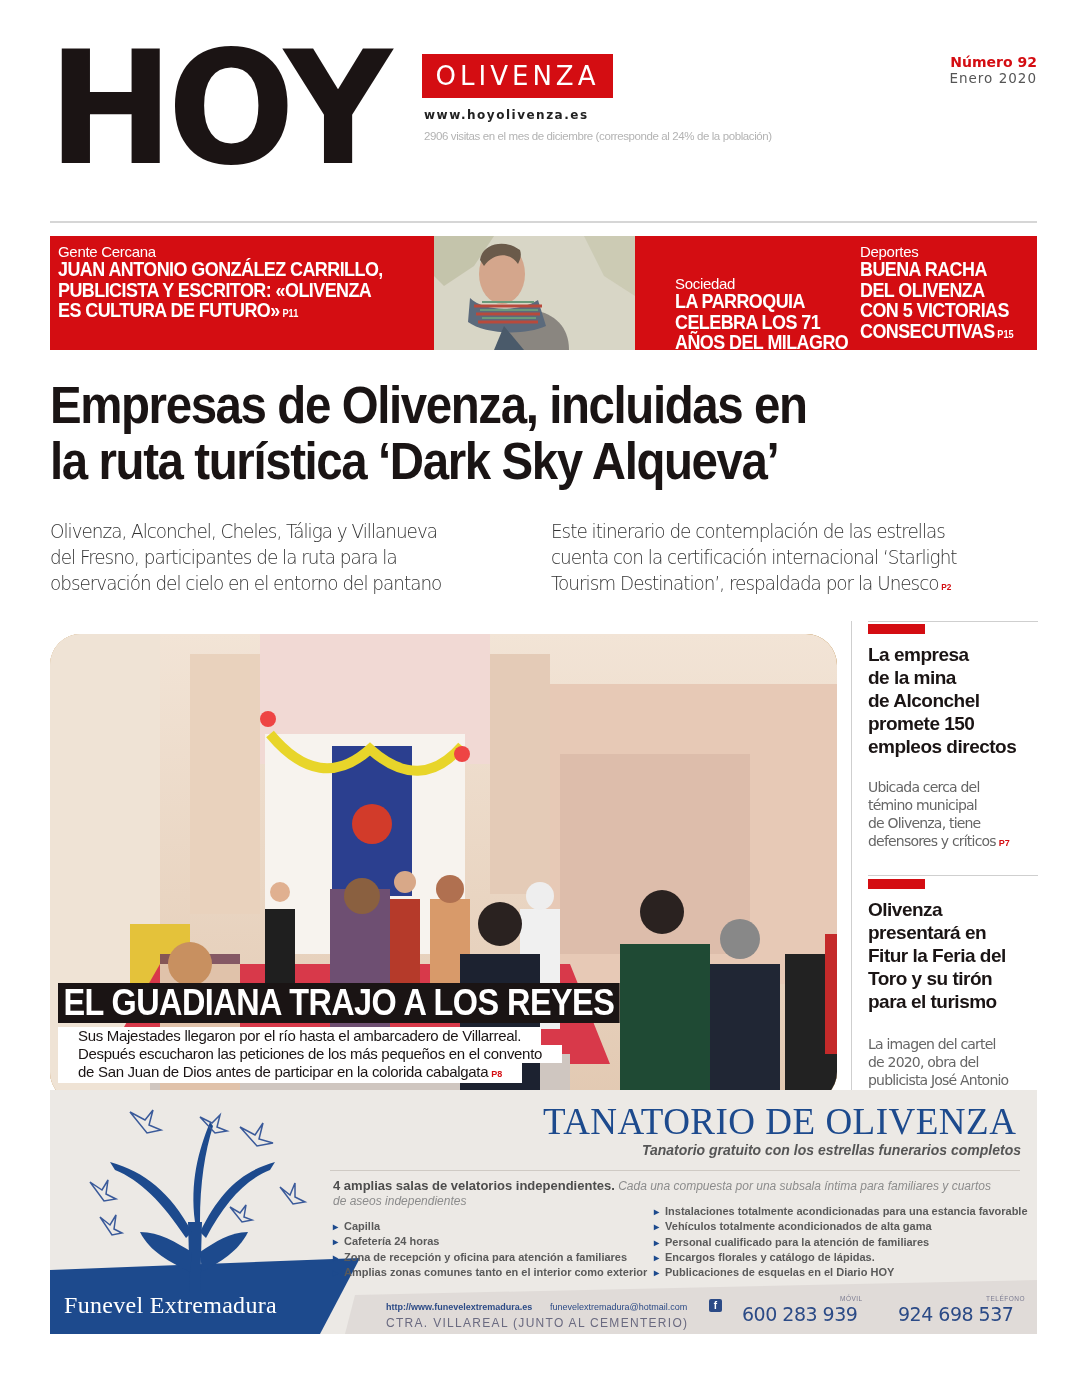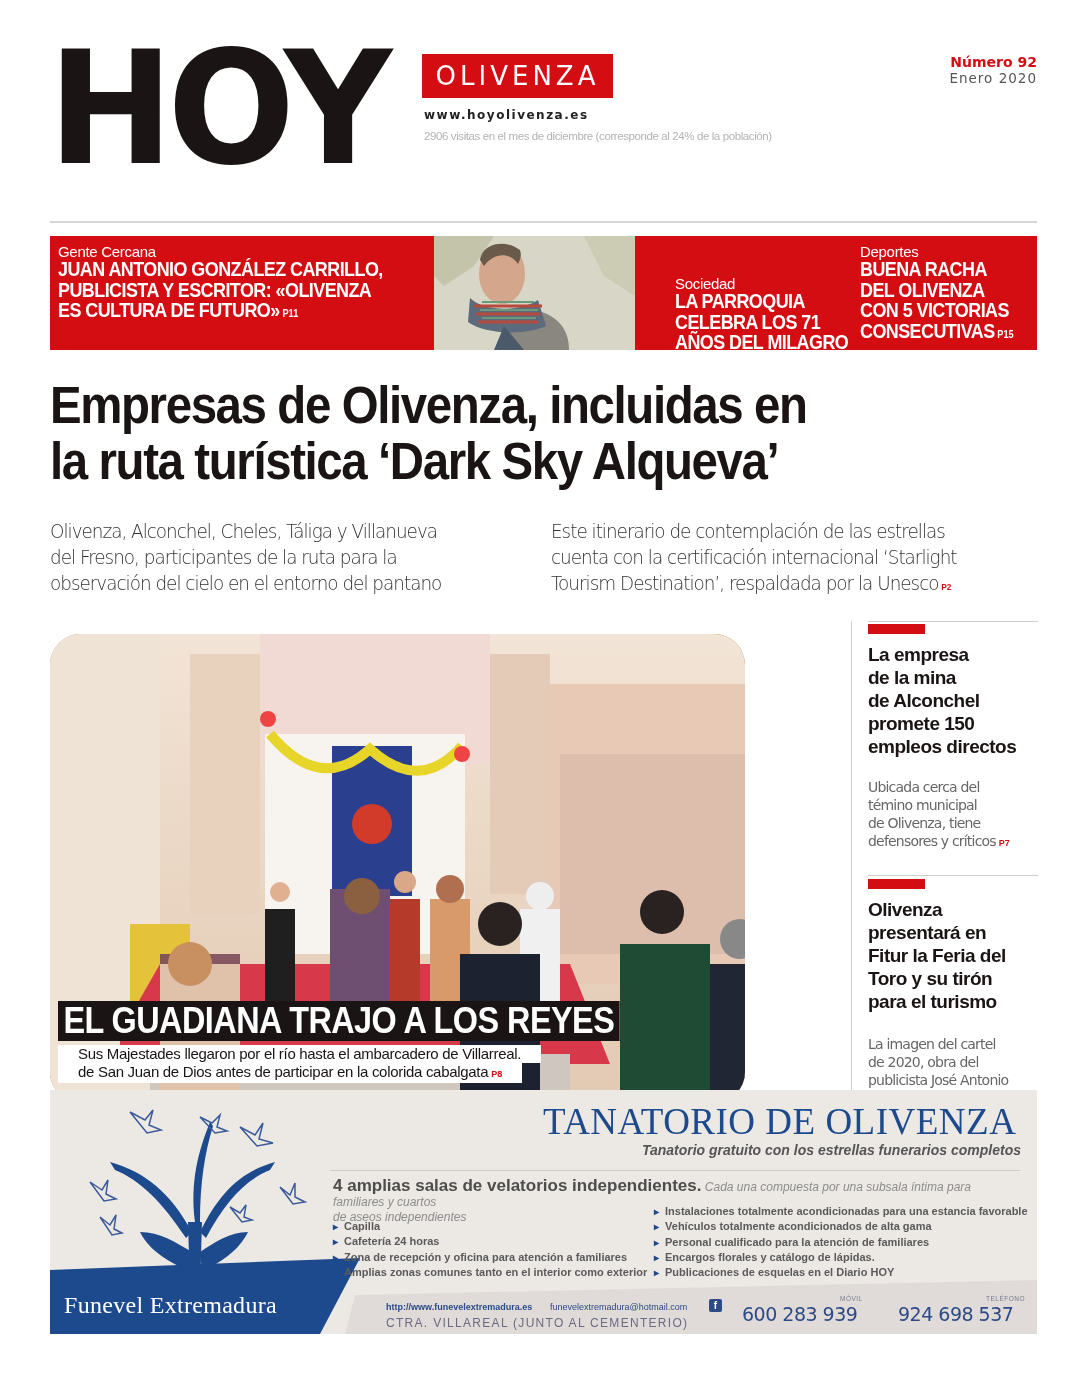--- a/index.html
+++ b/index.html
@@ -59,21 +59,21 @@
     position: absolute; top: 518px; font-family: "DejaVu Sans", sans-serif; font-weight: normal;
     font-size: 20px; line-height: 26px; color: #333; letter-spacing: -1.1px; white-space: pre-line;
     transform: scaleX(0.92); transform-origin: left; font-weight: 300;
   }
   .deck-left { left: 50px; width: 520px; }
   .deck-right { left: 551px; width: 540px; }
   .pg-red { color: #d40d12; font-weight: bold; font-size: 9px; letter-spacing: 0; margin-left: 3px; font-family: "Liberation Sans", sans-serif; }
 
   
   .photo {
-    position: absolute; left: 50px; top: 634px; width: 695px; height: 469px; overflow: hidden;
+    position: absolute; left: 50px; top: 634px; width: 787px; height: 469px; overflow: hidden;
     background: #a16207;
     border-radius: 31px;
   }
   .photo-caption-wrap { position: absolute; left: 8px; bottom: 20px; }
   .photo-kicker {
     display: inline-block; background: #1a1414; color: #fff; padding: 0 6px; height: 40px;
     font-family: "Liberation Sans", sans-serif; font-weight: bold; font-size: 36px; line-height: 40px;
     letter-spacing: -0.6px; transform: scaleX(0.9); transform-origin: left; white-space: nowrap;
   }
   .photo-lines { margin-top: 4px; }
@@ -104,21 +104,21 @@
     font-size: 37px; color: #1d4a8d; letter-spacing: 0.5px; white-space: nowrap;
   }
   .ad-sub {
     position: absolute; right: 16px; top: 52px; font-family: "Liberation Sans", sans-serif;
     font-style: italic; font-weight: bold; font-size: 14px; color: #555; white-space: nowrap;
   }
   .ad-line { position: absolute; left: 280px; top: 80px; width: 690px; height: 1px; background: #cfcac4; }
   .ad-intro {
     position: absolute; left: 283px; top: 88px; width: 690px; font-size: 12px; line-height: 15px; color: #555;
   }
-  .ad-intro b { color: #4d4d4d; font-size: 17px; }
+  .ad-intro b { color: #4d4d4d; font-size: 13px; }
   .ad-intro i { color: #8c8c8c; }
   .ad-list { position: absolute; list-style: none; font-size: 11px; font-weight: bold; color: #5a5a5a; line-height: 15.3px; }
   .ad-list li::before { content: "\25B8"; color: #1d4a8d; margin-right: 6px; font-size: 10px; }
   .ad-list-left { left: 283px; top: 129px; }
   .ad-list-right { left: 604px; top: 114px; }
   .ad-brand {
     position: absolute; left: 14px; top: 202px; font-family: "Liberation Serif", serif;
     font-size: 24px; color: #ffffff; white-space: nowrap; letter-spacing: 0.3px;
   }
   .ad-url { position: absolute; left: 336px; top: 212px; font-size: 9px; color: #2b4a86; font-weight: bold; white-space: nowrap; }
@@ -233,20 +233,21 @@
     <circle cx="612" cy="278" r="22" fill="#2a2220"></circle>
     <rect x="660" y="330" width="70" height="139" fill="#202634"></rect>
     <circle cx="690" cy="305" r="20" fill="#888"></circle>
     <rect x="735" y="320" width="52" height="149" fill="#222"></rect>
     <rect x="775" y="300" width="12" height="120" fill="#c42a2a"></rect>
   </svg>
   <div class="photo-caption-wrap">
     <div class="photo-kicker">EL GUADIANA TRAJO A LOS REYES</div>
     <div class="photo-lines">
       <span class="photo-line">Sus Majestades llegaron por el río hasta el ambarcadero de Villarreal.</span>
+      <span class="photo-line">Después escucharon las peticiones  de  los más pequeños en el convento</span>
       <span class="photo-line"><span>de San Juan de Dios antes de participar en la colorida cabalgata</span><span class="pg-red">P8</span></span>
     </div>
   </div>
 </div>
 
 <div class="side-divider"></div>
 
 <div class="side-rule" style="top:621px"></div>
 <div class="side-tab" style="top:624px"></div>
 <div class="side-ttl" style="top:643px">La empresa

